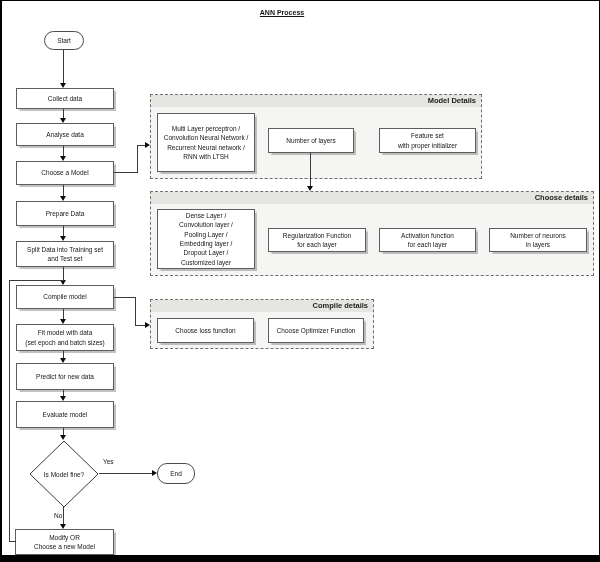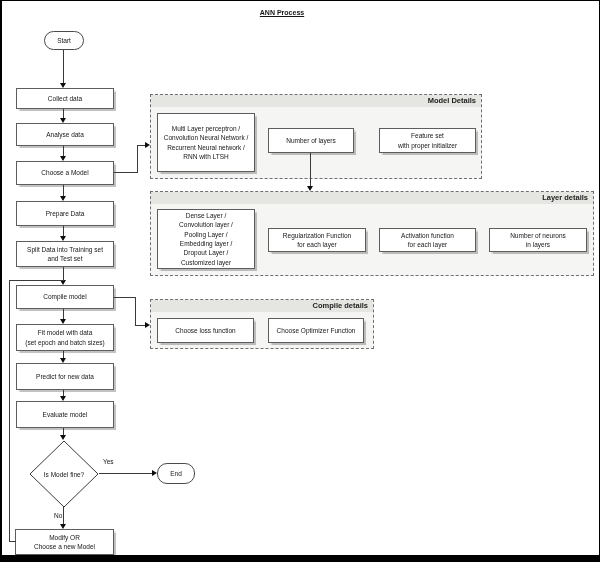--- a/index.html
+++ b/index.html
@@ -46,21 +46,21 @@
 <body>
 
 <div class="page">
 
   <div class="title">ANN Process</div>
 
   <div class="container" style="left:148px; top:93px; width:332px; height:85px;">
     <div class="hdr">Model Details</div>
   </div>
   <div class="container" style="left:148px; top:190px; width:444px; height:85px;">
-    <div class="hdr">Layer details</div>
+    <div class="hdr">Choose details</div>
   </div>
   <div class="container" style="left:148px; top:298px; width:224px; height:50px;padding-left:20px;">
     <div class="hdr">Compile details</div>
   </div>
 
   <div class="node" style="left:155px; top:112px; width:98px; height:59px;">Multi Layer perceptron /
 Convolution Neural Network /
 Recurrent Neural network /
 RNN with LTSH</div>
   <div class="node" style="left:266px; top:127px; width:86px; height:25px;">Number of layers</div>

